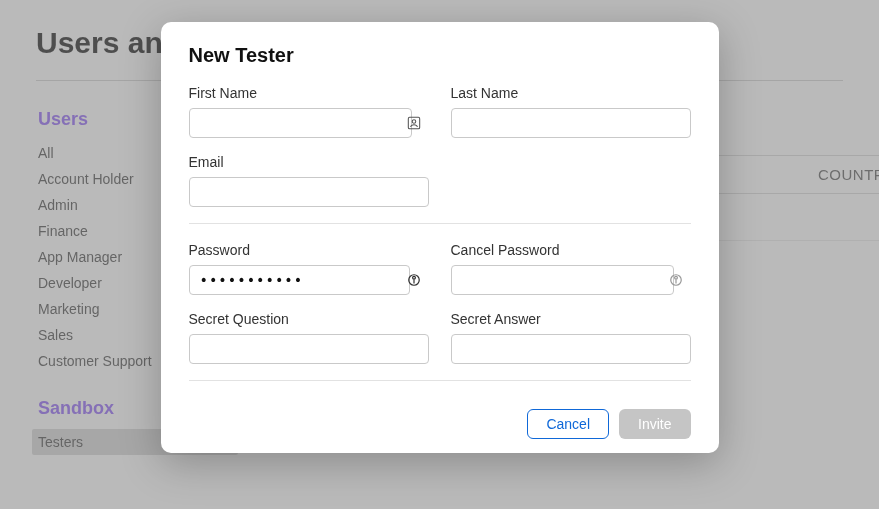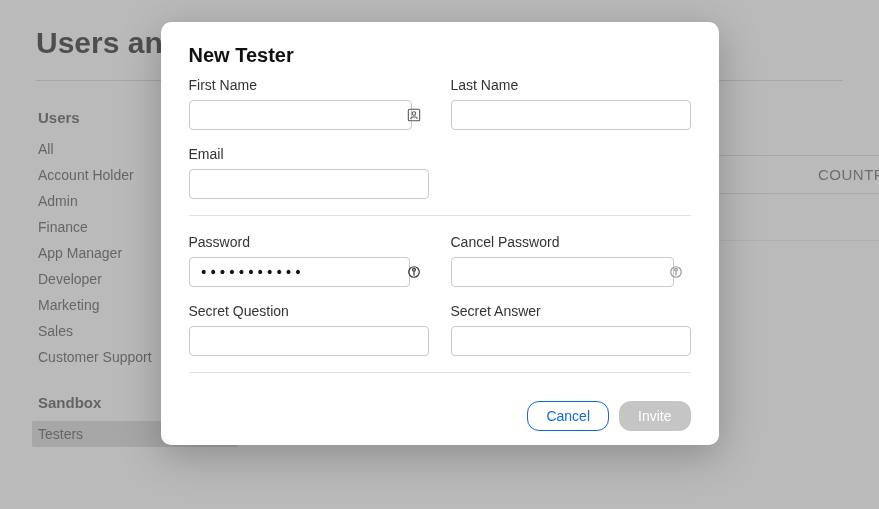--- a/index.html
+++ b/index.html
@@ -28,23 +28,23 @@
     }
     .content {
       display: flex;
       gap: 24px;
     }
     .sidebar {
       width: 198px;
       flex-shrink: 0;
     }
     .sidebar-heading {
-      font-size: 15px;
+      font-size: 18px;
       font-weight: 700;
-      color: #404040;
+      color: #8b5cf6;
       margin-bottom: 10px;
       padding-left: 2px;
     }
     .sidebar-heading.second {
       margin-top: 24px;
     }
     .sidebar-item {
       font-size: 14px;
       color: #444;
       padding: 5px 2px;
@@ -118,21 +118,21 @@
       box-shadow: 0 10px 40px rgba(0,0,0,0.25);
       padding: 22px 28px 14px 28px;
       display: flex;
       flex-direction: column;
       max-height: 466px;
     }
     .modal-title {
       font-size: 20px;
       font-weight: 700;
       color: #111;
-      margin-bottom: 10px;
+      margin-bottom: 18px;
     }
     .modal-body {
       overflow: hidden;
       flex: 1;
     }
     .form-row {
       display: flex;
       gap: 22px;
       margin-bottom: 16px;
     }
@@ -175,21 +175,21 @@
     }
     .modal-footer {
       display: flex;
       justify-content: flex-end;
       gap: 10px;
       padding-top: 10px;
     }
     .btn {
       height: 30px;
       padding: 0 18px;
-      border-radius: 12px;
+      border-radius: 6px;
       font-size: 14px;
       cursor: pointer;
       border: 1px solid transparent;
       display: inline-flex;
       align-items: center;
     }
     .btn-secondary {
       background: #fff;
       color: #0f68d8;
       border-color: #0f68d8;

